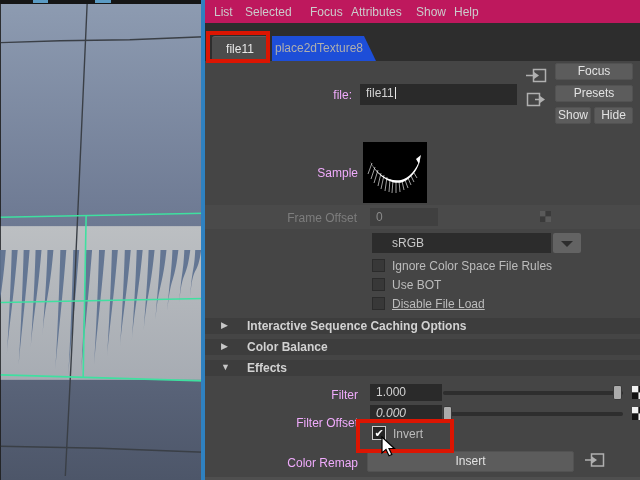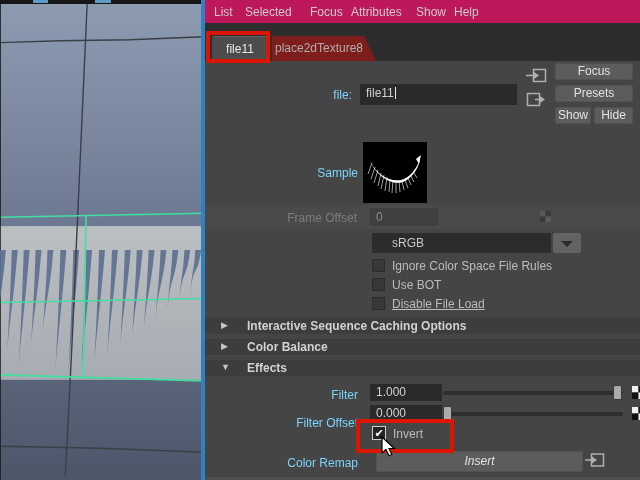--- a/index.html
+++ b/index.html
@@ -17,24 +17,24 @@
 
   
   .panel { position:absolute; left:205px; top:0; width:435px; height:480px;
     background:#454545; overflow:hidden; color:#b8b8b8; font-size:12px; }
   .menubar { position:absolute; left:0; top:0; width:435px; height:23px; background:#be185d; }
   .menu-item { position:absolute; top:5px; color:#cccccc; cursor:default; }
   .tabstrip { position:absolute; left:0; top:23px; width:435px; height:38px; background:#2d2d2d; }
   .tab { position:absolute; top:13px; height:25px; line-height:25px; text-align:center; }
   .tab-active { left:7px; width:56px; background:#4c4c4c; color:#e8e8e8;
     border-radius:3px 3px 0 0; border-top:1px solid #5f5f5f; }
-  .tab-inactive { left:67px; width:104px; background:#7f1d1d; color:#aeaeae;
+  .tab-inactive { left:67px; width:104px; background:#1d4ed8; color:#aeaeae;
     clip-path:polygon(0 0, calc(100% - 12px) 0, 100% 100%, 0 100%); padding-right:10px; }
 
-  .lbl { position:absolute; text-align:right; color:#7dd3fc; white-space:nowrap; }
+  .lbl { position:absolute; text-align:right; color:#f0abfc; white-space:nowrap; }
   .lbl-disabled { color:#7d7d7d; }
 
   .txtfield { position:absolute; background:#2a2a2a; color:#d2d2d2; line-height:19px;
     padding-left:6px; white-space:nowrap; }
   .caret { display:inline-block; width:1px; height:12px; background:#e8e8e8;
     vertical-align:-2px; margin-left:1px; }
   .field-disabled { background:#404040; color:#8a8a8a; }
 
   .btn { position:absolute; background:#5c5c5c; color:#e2e2e2; text-align:center;
     border:1px solid #525252; border-radius:2px; line-height:15px; cursor:default; }
@@ -254,21 +254,21 @@
     <div class="checker" style="left:427px; top:386px;">
       <svg width="13" height="13">
         <rect width="6.5" height="6.5" fill="#f0f0f0"></rect>
           <rect x="6.5" width="6.5" height="6.5" fill="#111"></rect>
         <rect y="6.5" width="6.5" height="6.5" fill="#111"></rect>
           <rect x="6.5" y="6.5" width="6.5" height="6.5" fill="#f0f0f0"></rect>
       </svg>
     </div>
 
     <div class="lbl" style="left:60px; top:416px; width:93px;">Filter Offset</div>
-    <div class="txtfield" style="left:165px; top:405px; width:72px; height:17px; line-height:17px;">
+    <div class="txtfield" style="left:165px; top:405px; width:72px; height:17px; line-height:17px;font-style:italic;">
       <span>0.000</span>
     </div>
     <div class="slider-track" style="left:238px; top:412px; width:180px;"></div>
     <div class="slider-handle" style="left:238px; top:406px;"></div>
     <div class="checker" style="left:427px; top:407px;">
       <svg width="13" height="13">
         <rect width="6.5" height="6.5" fill="#f0f0f0"></rect>
           <rect x="6.5" width="6.5" height="6.5" fill="#111"></rect>
         <rect y="6.5" width="6.5" height="6.5" fill="#111"></rect>
           <rect x="6.5" y="6.5" width="6.5" height="6.5" fill="#f0f0f0"></rect>
@@ -276,21 +276,21 @@
     </div>
 
     <div class="checkbox checked" style="left:167px; top:426px; width:14px; height:14px;">✔</div>
     <div class="cb-label" style="left:188px; top:427px;">Invert</div>
     <div class="red-rect rr-invert"></div>
     <svg class="cursor" width="15" height="21">
       <polygon points="1,1 1,17 5,13.4 8,19.8 10.8,18.5 8,12.5 13.4,12.5" fill="#ffffff" stroke="#000000" stroke-width="1.2"></polygon>
     </svg>
 
     <div class="lbl" style="left:53px; top:456px; width:100px;">Color Remap</div>
-    <div class="btn" style="left:171px; top:451px; width:207px; height:21px; line-height:19px;font-style:italic;">Insert</div>
+    <div class="btn" style="left:162px; top:451px; width:207px; height:21px; line-height:19px;">Insert</div>
     <svg class="conn-icon" style="left:380px; top:452px;" width="20" height="17">
       <rect x="6.5" y="2" width="12" height="12" fill="none" stroke="#b0b0b0" stroke-width="1.5"></rect>
       <line x1="0" y1="8" x2="7" y2="8" stroke="#b0b0b0" stroke-width="1.5"></line>
       <polygon points="7,4.5 12,8 7,11.5" fill="#b0b0b0"></polygon>
     </svg>
 
     <div class="bottom-divider"></div>
   </div>
 </div>
 

